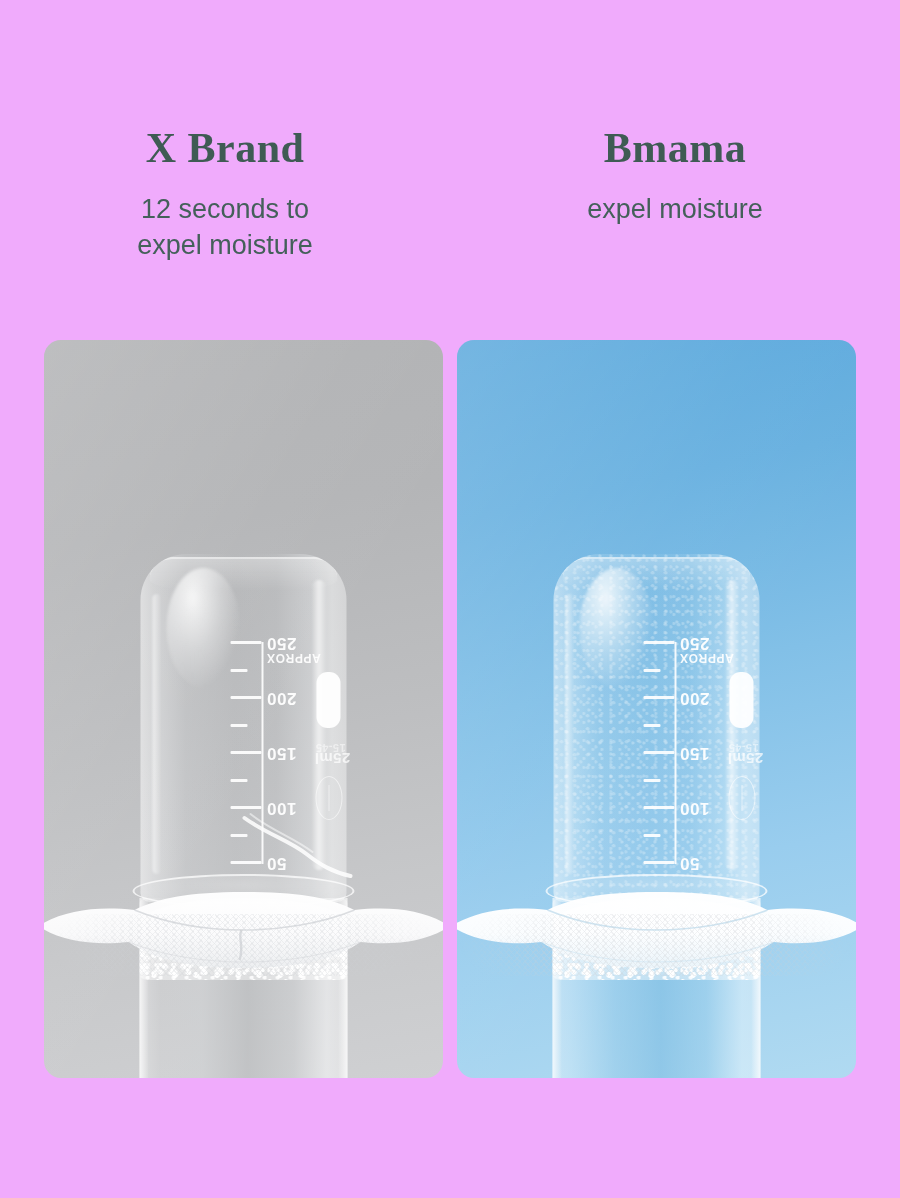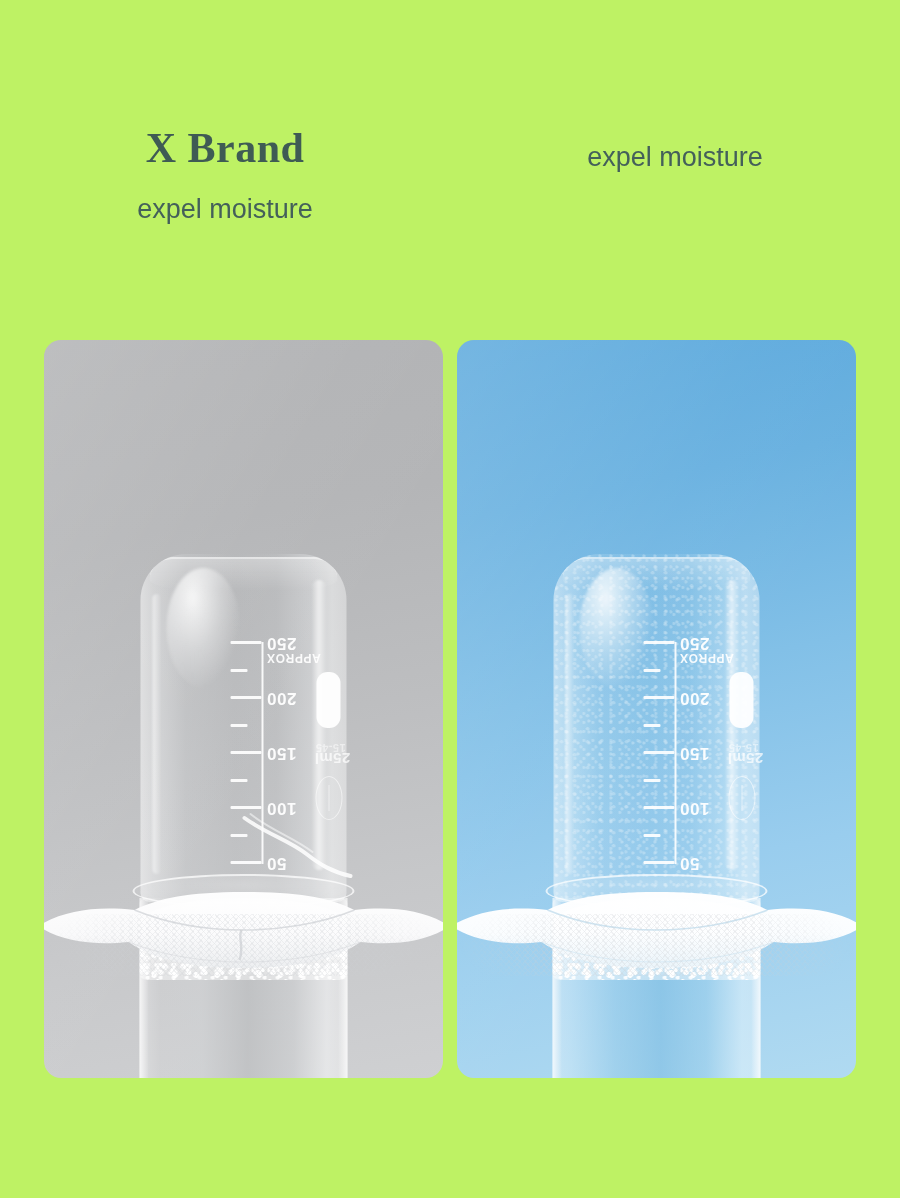--- a/index.html
+++ b/index.html
@@ -10,21 +10,21 @@
     height: 1198px;
     background: #e8e8e8;
     font-family: "Liberation Sans", sans-serif;
     overflow: hidden;
   }
 
   .page {
     position: relative;
     width: 900px;
     height: 1198px;
-    background: #bef264;
+    background: #f0abfc;
   }
 
   
   .headings {
     position: absolute;
     top: 122px;
     left: 0;
     width: 900px;
     display: flex;
   }
@@ -433,25 +433,27 @@
 </head>
 <body>
 
 <div class="page">
 
   <div class="headings">
 
     <div class="heading-col">
       <div class="brand-title">X Brand</div>
       <div class="brand-sub">
+        <div>12 seconds to</div>
         <div>expel moisture</div>
       </div>
     </div>
 
     <div class="heading-col">
+      <div class="brand-title">Bmama</div>
       <div class="brand-sub">
         <div>expel moisture</div>
       </div>
     </div>
 
   </div>
 
   <div class="panels">
 
     <div class="panel panel-left">

